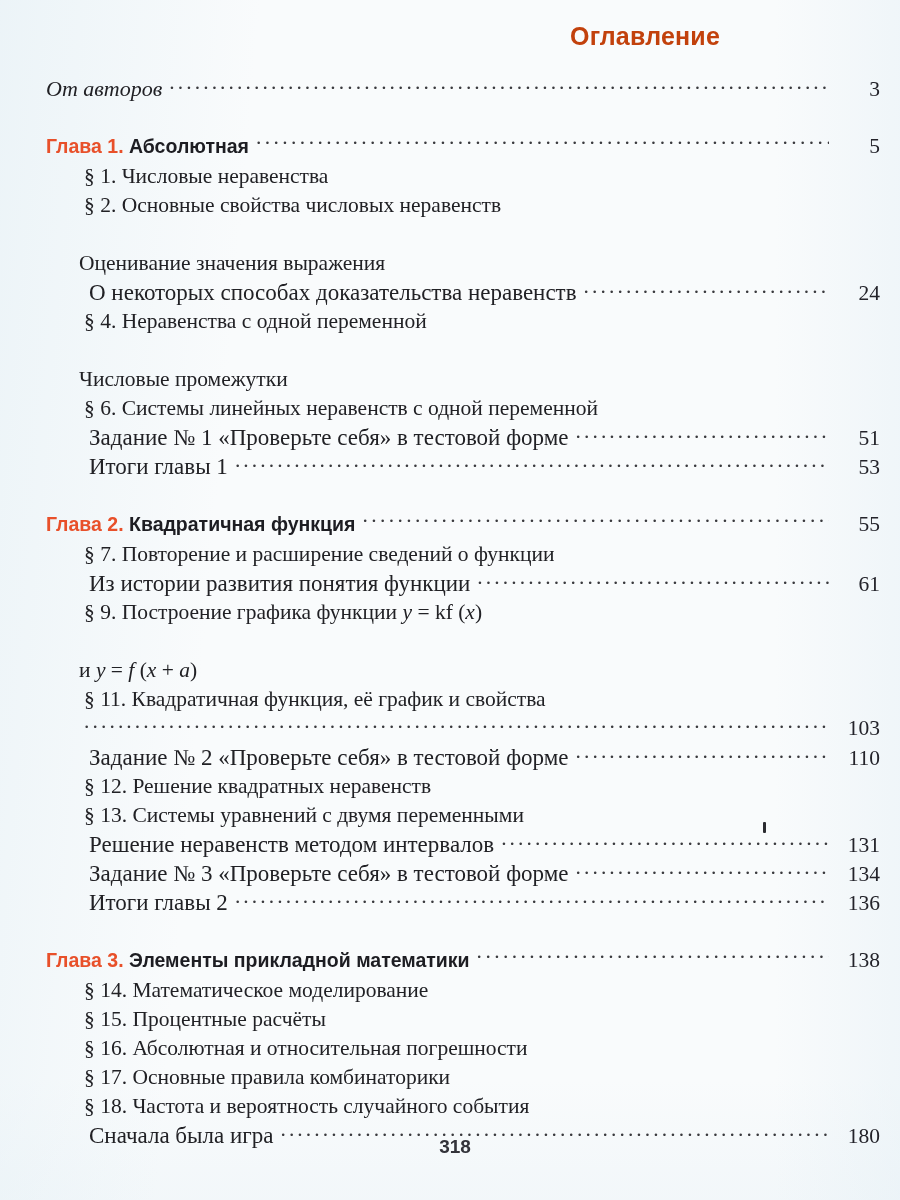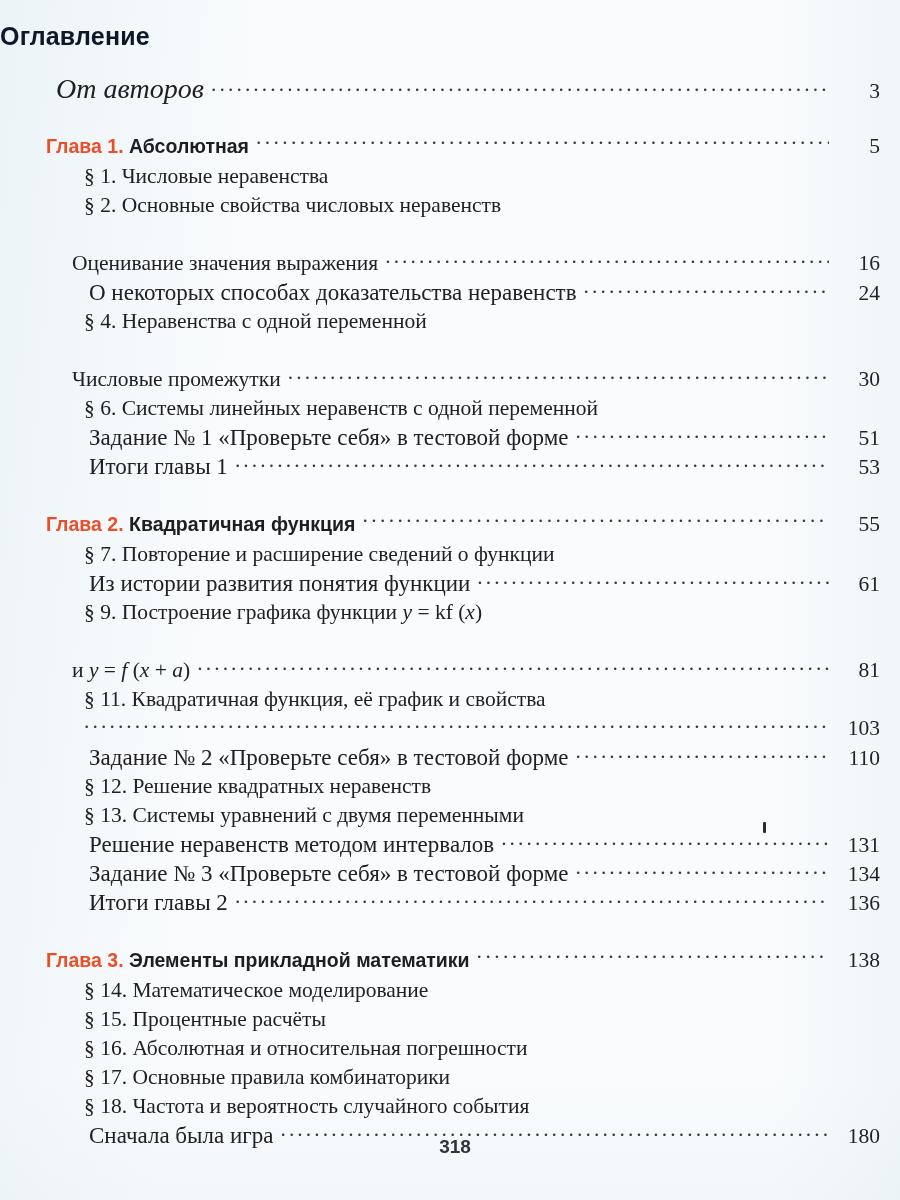--- a/index.html
+++ b/index.html
@@ -35,26 +35,26 @@
     width: 900px;
     height: 1200px;
     box-sizing: border-box;
   }
 
   .toc-title {
     position: absolute;
     top: 22px;
     left: 0;
     width: 720px;
-    text-align: left;
+    text-align: right;
     font-family: "Liberation Sans", "DejaVu Sans", sans-serif;
     font-weight: bold;
     font-size: 25px;
     letter-spacing: 0.2px;
-    color: #0f172a;
+    color: #c2410c;
   }
 
   .toc-body {
     position: absolute;
     top: 74px;
     left: 46px;
     width: 834px;
   }
 
   
@@ -96,22 +96,21 @@
     font-size: 21.5px;
     line-height: 29px;
     color: #23232a;
     font-variant-numeric: lining-nums;
   }
   .row.nodots .page { visibility: hidden; }
 
   
   .row.front .label {
     font-style: italic;
-    font-size: 28px;
-    margin-left: 10px;
+    font-size: 22px;
   }
 
   .row.chapter {
     height: 31px;
     margin-top: 2px;
   }
   .row.chapter .label {
     font-family: "Liberation Sans", "DejaVu Sans", sans-serif;
     font-weight: bold;
     font-size: 19.5px;
@@ -125,21 +124,21 @@
     letter-spacing: 3.4px;
     bottom: 0.14em;
   }
   .row.chapter .page {
     line-height: 31px;
   }
 
   .row.sect { padding-left: 31px; flex-direction: column; }
   .row.sect .label { font-size: 21.5px; }
 
-  .row.cont { padding-left: 26px; }
+  .row.cont { padding-left: 26px; flex-direction: column; }
 
   .row.extra { padding-left: 31px; }
   .row.extra .label {
     font-size: 23px;
     margin-left: 12px;
   }
 
   .gap { height: 26px; }
 
   

